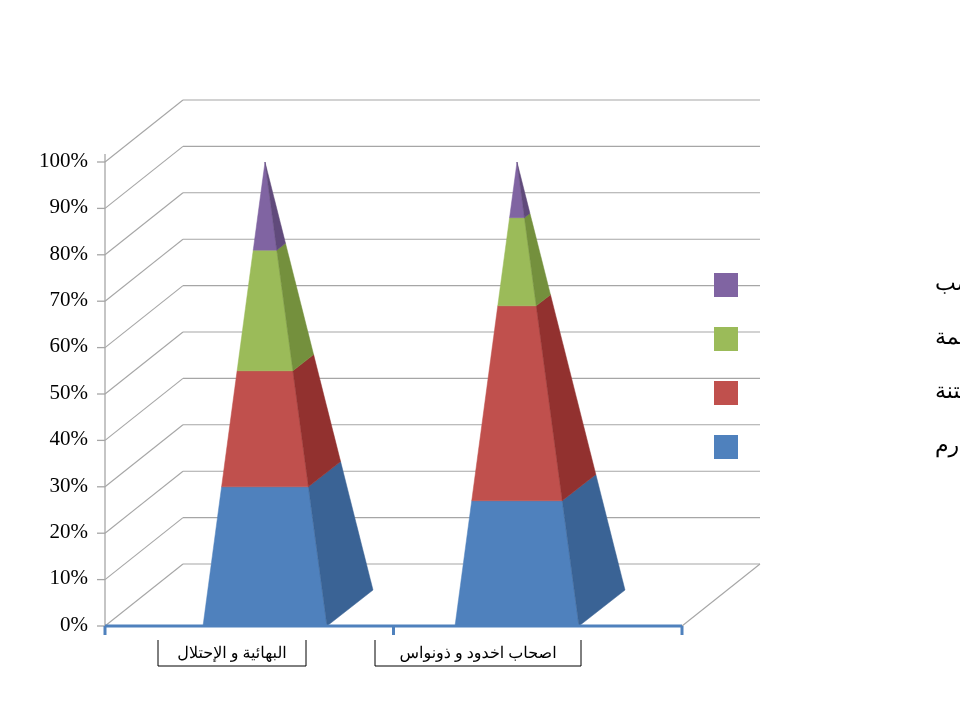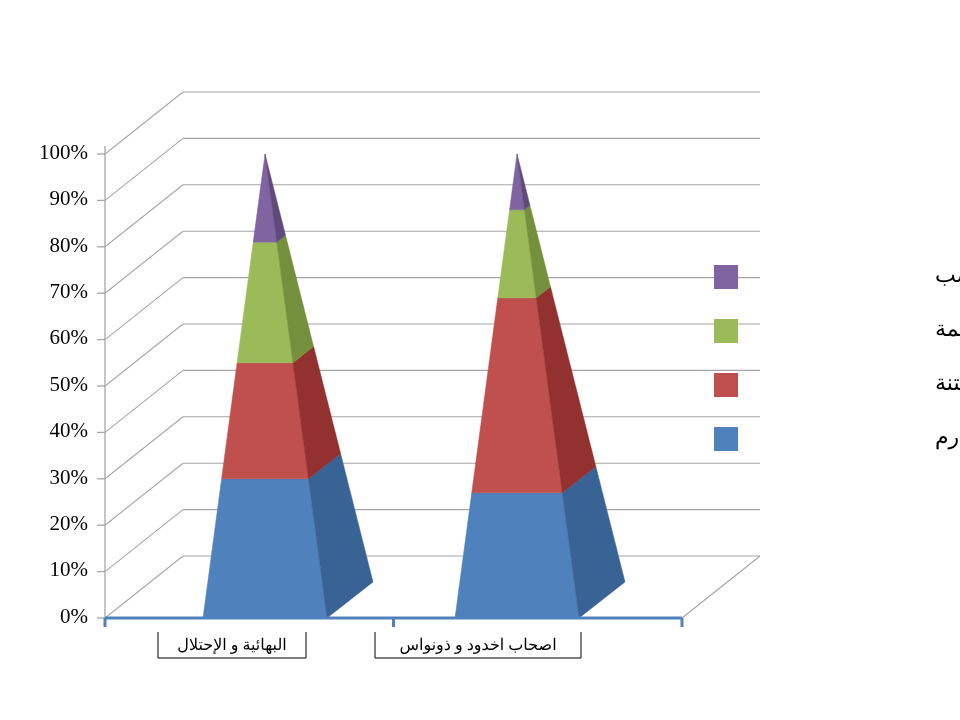--- a/index.html
+++ b/index.html
@@ -10,20 +10,21 @@
   body {
     width: 960px;
     height: 720px;
     font-family: "Liberation Serif", "DejaVu Serif", serif;
     overflow: hidden;
   }
   #chart-root {
     position: relative;
     width: 960px;
     height: 545px;
+    margin-top: 8px;
   }
   svg#chart-svg {
     position: absolute;
     left: 0;
     top: 0;
     width: 960px;
     height: 720px;
     display: block;
   }
   .tick-label {

